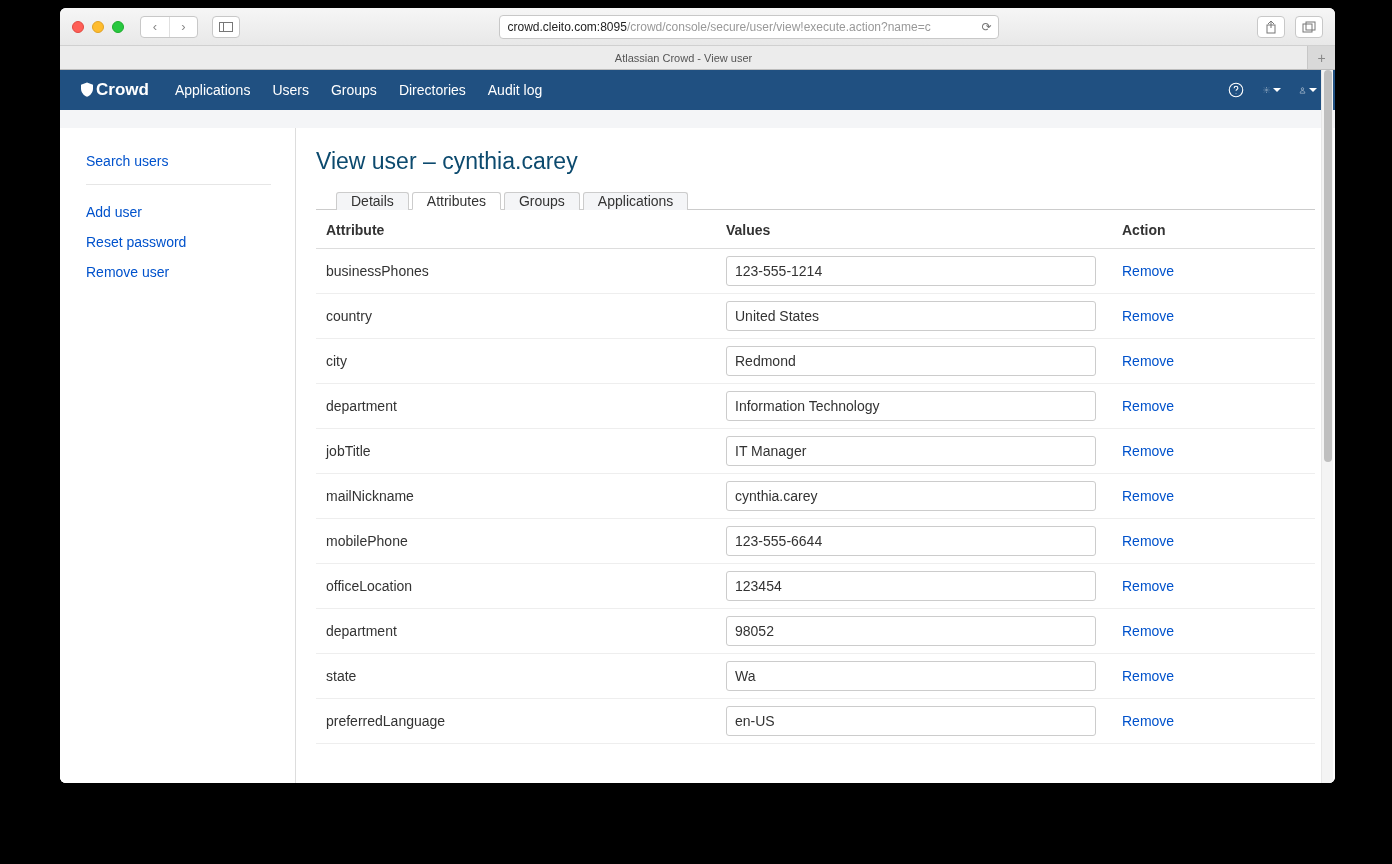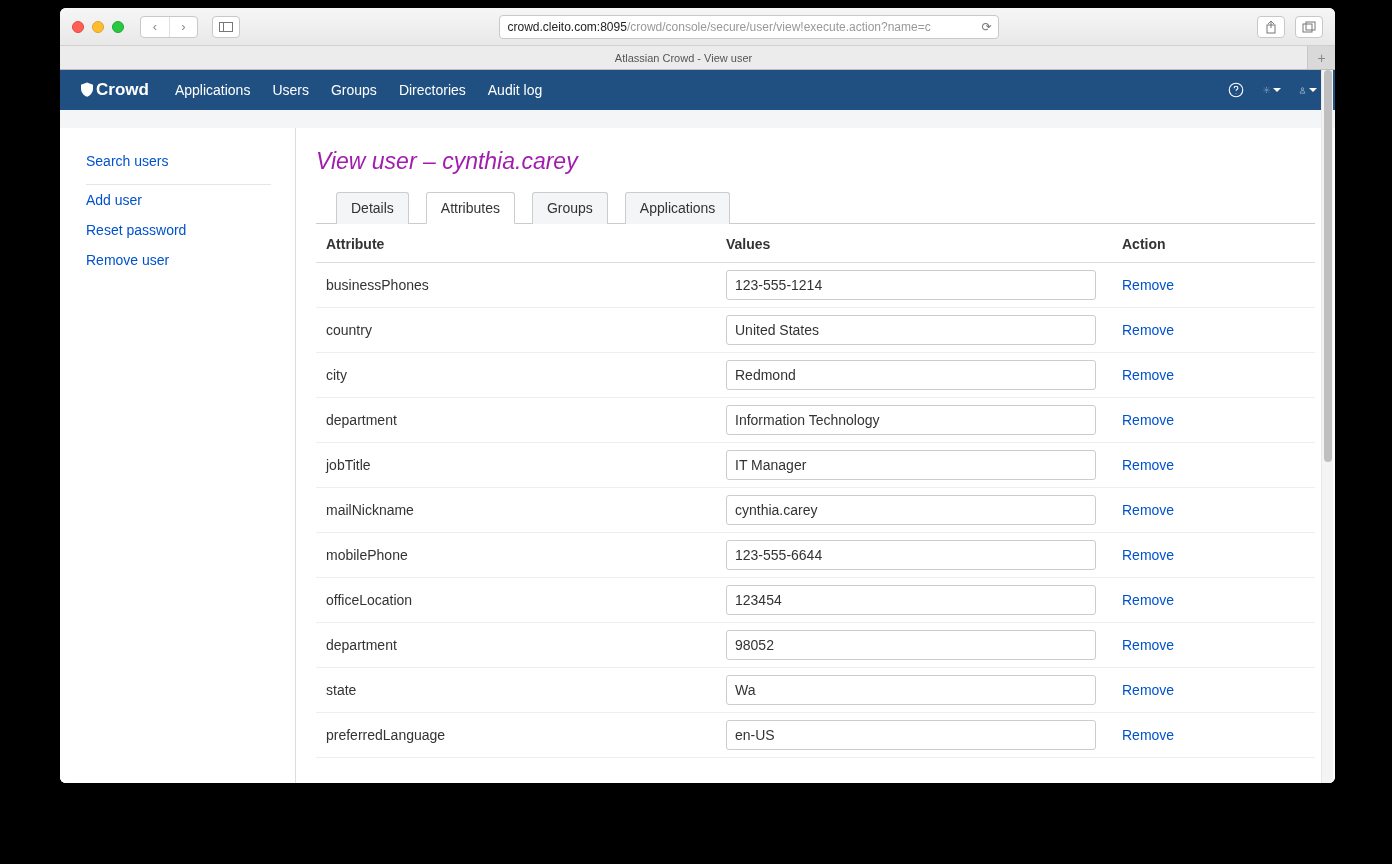--- a/index.html
+++ b/index.html
@@ -127,34 +127,34 @@
     .sub-bar {
       height: 18px; background: #f4f5f7; border-bottom: 1px solid #f4f5f7;
     }
     .body-row {
       flex: 1; display: flex; overflow: hidden; background: #fff;
     }
     .left-sidebar {
       width: 236px; border-right: 1px solid #ddd; padding: 18px 0 0 26px;
       background:#fff;
     }
-    .sidebar-block { padding-bottom: 8px; border-bottom: 1px solid #e6e6e6; margin-right: 24px; margin-bottom: 0;}
+    .sidebar-block { padding-bottom: 8px; border-bottom: 1px solid #e6e6e6; margin-right: 24px; margin-bottom: 12px;}
     .sidebar-link { color: #0052cc; font-size: 14px; padding: 7px 0; cursor: pointer;}
     .main-area {
       flex:1; padding: 20px 0 0 20px; overflow-y: auto;
     }
     .page-title {
-      font-size: 23px; color: #a21caf; font-weight: 400; margin-bottom: 16px; font-style: italic;
+      font-size: 23px; color: #0c4a6e; font-weight: 400; margin-bottom: 16px;
     }
     .tabs {
       display: flex; border-bottom: 1px solid #ccc; margin-right: 20px;
     }
     .tab {
-      padding: 7px 14px; font-size: 14px; color: #333; background: #f4f5f7;
-      border: 1px solid #ccc; border-bottom: none; margin-right: 17px;
+      padding: 0 14px; font-size: 14px; color: #333; background: #f4f5f7;
+      border: 1px solid #ccc; border-bottom: none; margin-right: 3px;
       margin-left: 16px; border-radius: 3px 3px 0 0; cursor:pointer;
       position: relative; top: 1px;
     }
     .tab:first-child { margin-left: 20px;}
     .tab + .tab { margin-left: 0;}
     .tab.active { background: #fff; border-bottom: 1px solid #fff;}
     .attr-table { width: calc(100% - 20px); border-collapse: collapse; margin-top: 0;}
     .attr-table th {
       text-align: left; font-size: 14px; font-weight: 700; color: #333;
       padding: 12px 10px 10px; border-bottom: 1px solid #ddd;

